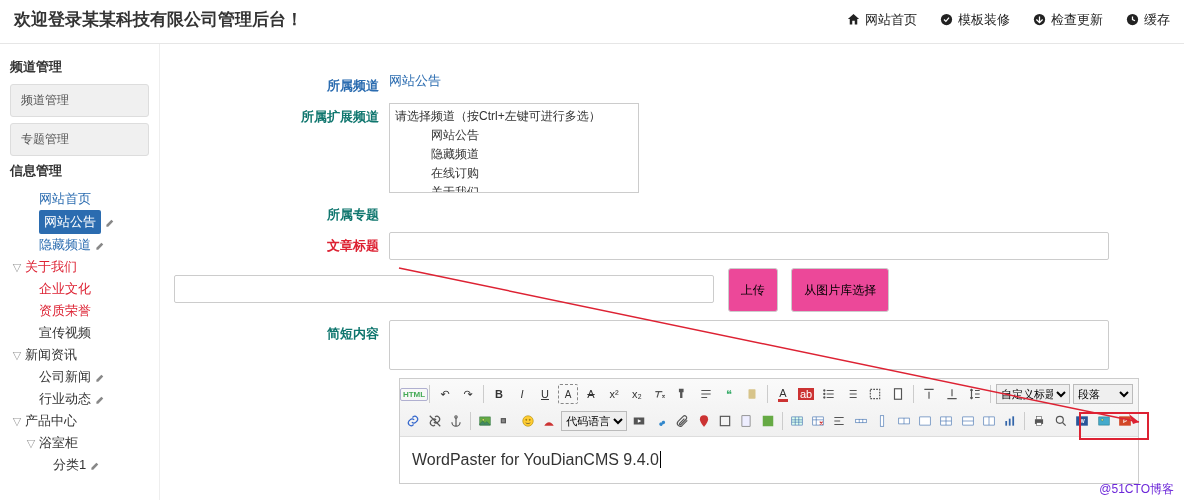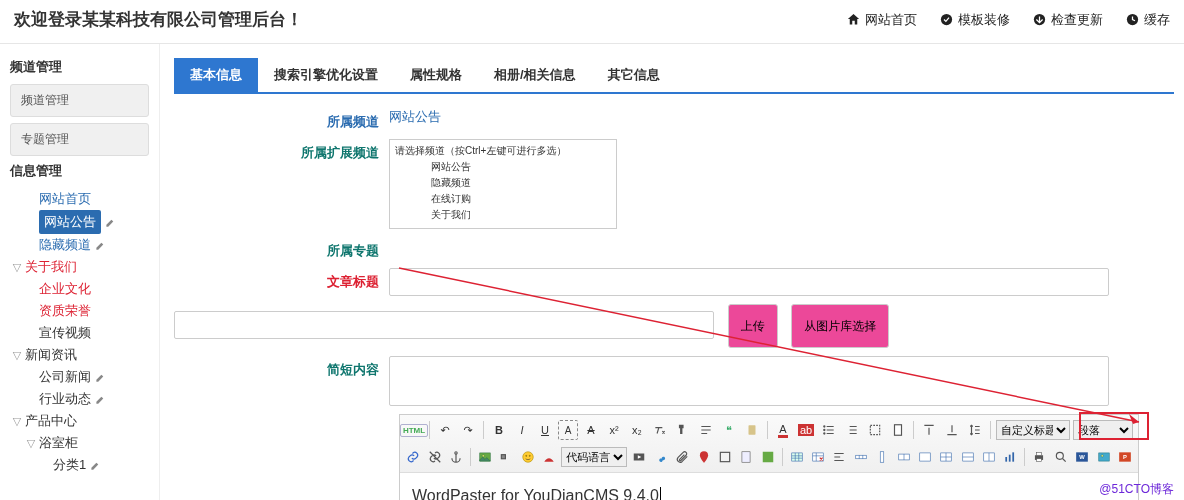--- a/index.html
+++ b/index.html
@@ -27,21 +27,21 @@
 .tabs { display: flex; border-bottom: 2px solid #2e77d0; width: 1000px; }
 .tab { padding: 8px 16px; cursor: pointer; font-size: 13px; font-weight: bold; color: #333; }
 .tab.active { background: #2e77d0; color: #fff; }
 .form { margin-top: 14px; }
 .form-row { display: flex; align-items: flex-start; margin-bottom: 8px; }
 .form-label { width: 215px; text-align: right; padding-right: 10px; font-size: 13px; font-weight: bold; padding-top: 5px; color: #0f766e; }
 .form-label.blue { color: #2b6cb0; }
 .form-label.red { color: #d23; }
 .form-value { flex: 1; }
 .form-value .link { color: #2b6cb0; cursor: pointer; }
-.select-box { width: 228px; height: 90px; border: 1px solid #ccc; overflow-y: scroll; padding: 3px; font-size: 10px; }
+.select-box { width: 250px; height: 90px; border: 1px solid #ccc; overflow-y: scroll; padding: 3px; font-size: 12px; }
 .select-box div { padding: 1px 2px; }
 .select-box .indent { padding-left: 38px; }
 .text-input { height: 28px; border: 1px solid #ccc; border-radius: 2px; padding: 0 6px; font-size: 13px; }
 .btn-s { height: 44px; padding: 0 12px; border: 1px solid #ccc; background: #ec4899; border-radius: 3px; cursor: pointer; font-size: 12px; margin-left: 10px; }
 .editor-wrap { margin-left: 225px; width: 740px; border: 1px solid #ccc; }
 .editor-toolbar { background: linear-gradient(#fafafa,#f0f0f0); border-bottom: 1px solid #ddd; padding: 3px 4px; }
 .editor-row { display: flex; align-items: center; flex-wrap: nowrap; height: 24px; gap: 3px; }
 .editor-row + .editor-row { margin-top: 3px; }
 .tool { width: 20px; height: 20px; border: 1px solid transparent; border-radius: 2px; cursor: pointer; display: flex; align-items: center; justify-content: center; font-size: 11px; color: #333; }
 .tool svg { width: 14px; height: 14px; }
@@ -160,27 +160,20 @@
           <span class="arrow"></span>
           <span class="label">分类1</span>
           <svg class="edit-ic" viewBox="0 0 24 24">
             <path d="M3 17l11-11 4 4L7 21H3v-4z"></path>
           </svg>
         </div>
     </div>
   </div>
 
   <div class="main">
-    <div class="tabs">
-      <div class="tab active">基本信息</div>
-      <div class="tab">搜索引擎优化设置</div>
-      <div class="tab">属性规格</div>
-      <div class="tab">相册/相关信息</div>
-      <div class="tab">其它信息</div>
-    </div>
 
     <div class="form">
       <div class="form-row">
         <div class="form-label blue">所属频道</div>
         <div class="form-value"><span class="link">网站公告</span></div>
       </div>
       <div class="form-row">
         <div class="form-label">所属扩展频道</div>
         <div class="form-value">
           <div class="select-box">

